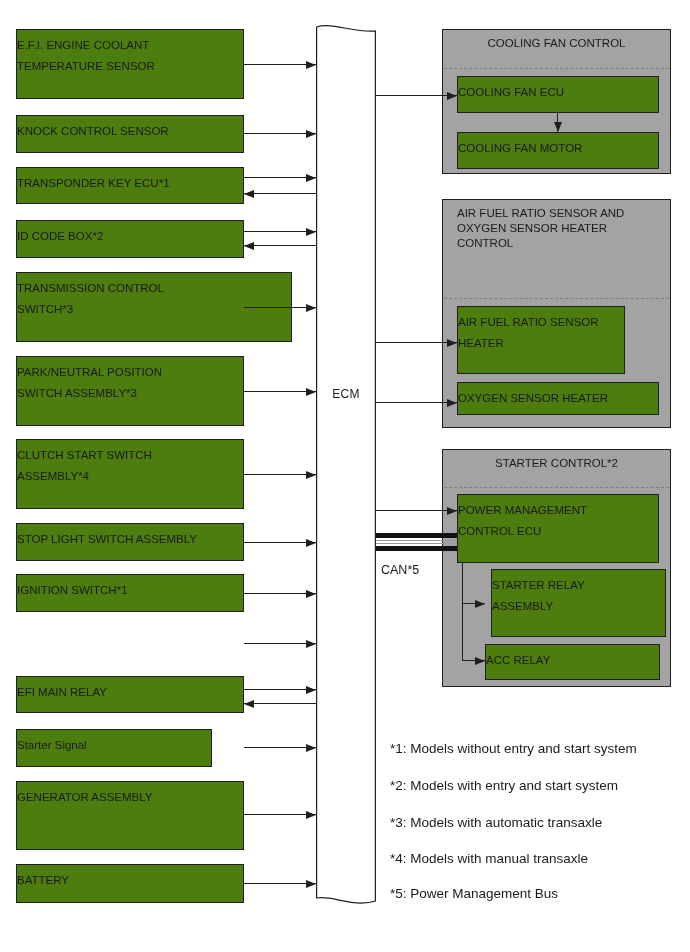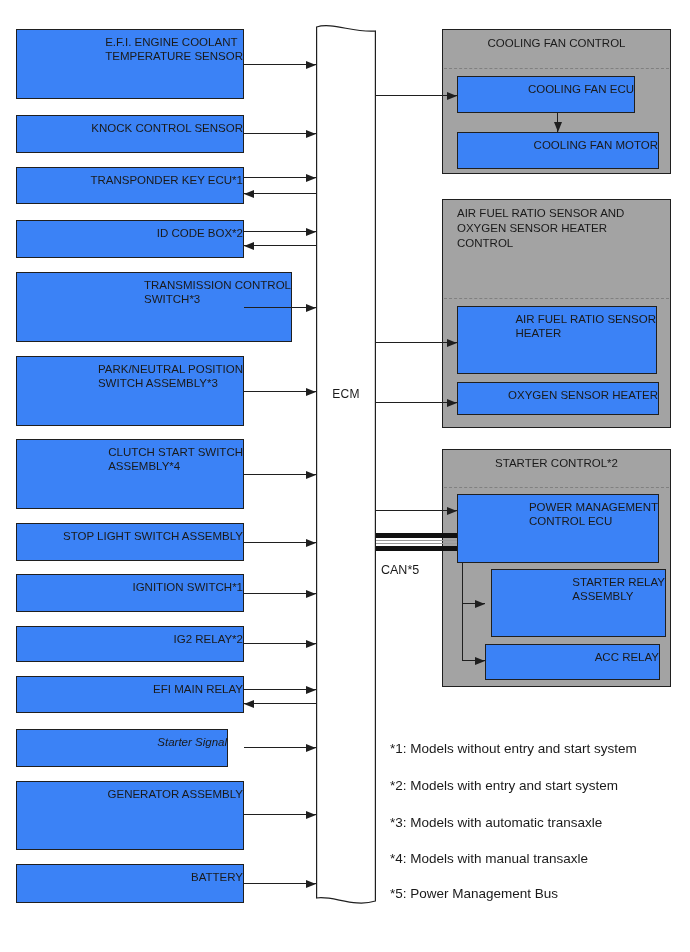--- a/index.html
+++ b/index.html
@@ -1,23 +1,23 @@
 <!DOCTYPE html>
 <html><head>
 <meta charset="utf-8">
 <style>
   html,body { margin:0; padding:0; background:#ffffff; }
   .stage {
     position:relative; width:690px; height:952px; background:#ffffff;
     font-family:"Liberation Sans", sans-serif; color:#1a1a1a; overflow:hidden;
   }
   .nbox {
-    position:absolute; border:1px solid #1f1f1f; background:#3b82f6;
-    box-sizing:border-box; display:flex; justify-content:flex-end;
-    font-size:11.5px; line-height:14px; padding-top:5px;
+    position:absolute; border:1px solid #1f1f1f; background:#4d7c0f;
+    box-sizing:border-box; display:flex; justify-content:flex-start;
+    font-size:11.5px; line-height:21px; padding-top:5px;
   }
   .nbox > span { white-space:pre-line; text-align:left; }
   .group {
     position:absolute; border:1px solid #1f1f1f; background:#a3a3a3;
     box-sizing:border-box; font-size:11.5px; line-height:15px;
   }
   .group-title { position:absolute; left:0; right:0; top:6px; text-align:center; white-space:pre-line; }
   .group-title.align-left { text-align:left; padding-left:14px; }
   .dashline { position:absolute; left:1px; right:1px; border-top:1px dashed #808080; }
   .hline { position:absolute; height:1.2px; background:#1f1f1f; }
@@ -78,27 +78,24 @@
   <div class="nbox" style="left:16px;top:439px;width:228px;height:70px;">
     <span>CLUTCH START SWITCH
 ASSEMBLY*4</span>
   </div>
   <div class="nbox" style="left:16px;top:523px;width:228px;height:38px;">
     <span>STOP LIGHT SWITCH ASSEMBLY</span>
   </div>
   <div class="nbox" style="left:16px;top:574px;width:228px;height:38px;">
     <span>IGNITION SWITCH*1</span>
   </div>
-  <div class="nbox" style="left:16px;top:626px;width:228px;height:36px;">
-    <span>IG2 RELAY*2</span>
-  </div>
   <div class="nbox" style="left:16px;top:676px;width:228px;height:37px;">
     <span>EFI MAIN RELAY</span>
   </div>
-  <div class="nbox" style="left:16px;top:729px;width:212px;height:38px;font-style:italic;">
+  <div class="nbox" style="left:16px;top:729px;width:196px;height:38px;">
     <span>Starter Signal</span>
   </div>
   <div class="nbox" style="left:16px;top:781px;width:228px;height:69px;">
     <span>GENERATOR ASSEMBLY</span>
   </div>
   <div class="nbox" style="left:16px;top:864px;width:228px;height:39px;">
     <span>BATTERY</span>
   </div>
 
   <div class="hline arrow-e" style="left:244px;top:64px;width:72px;"></div>
@@ -116,36 +113,36 @@
   <div class="hline arrow-e" style="left:244px;top:689px;width:72px;"></div>
   <div class="hline arrow-w" style="left:244px;top:703px;width:72px;"></div>
   <div class="hline arrow-e" style="left:244px;top:747px;width:72px;"></div>
   <div class="hline arrow-e" style="left:244px;top:814px;width:72px;"></div>
   <div class="hline arrow-e" style="left:244px;top:883px;width:72px;"></div>
 
   <div class="group" style="left:442px;top:29px;width:229px;height:145px;">
     <div class="group-title">COOLING FAN CONTROL</div>
     <div class="dashline" style="top:38px;"></div>
   </div>
-  <div class="nbox" style="left:457px;top:76px;width:178px;height:37px;">
+  <div class="nbox" style="left:457px;top:76px;width:202px;height:37px;">
     <span>COOLING FAN ECU</span>
   </div>
   <div class="nbox" style="left:457px;top:132px;width:202px;height:37px;">
     <span>COOLING FAN MOTOR</span>
   </div>
   <div class="hline arrow-e" style="left:376px;top:95px;width:81px;"></div>
   <div class="vline arrow-s" style="left:557px;top:113px;height:19px;"></div>
 
   <div class="group" style="left:442px;top:199px;width:229px;height:229px;">
     <div class="group-title align-left">AIR FUEL RATIO SENSOR AND
 OXYGEN SENSOR HEATER
 CONTROL</div>
     <div class="dashline" style="top:98px;"></div>
   </div>
-  <div class="nbox" style="left:457px;top:306px;width:200px;height:68px;">
+  <div class="nbox" style="left:457px;top:306px;width:168px;height:68px;">
     <span>AIR FUEL RATIO SENSOR
 HEATER</span>
   </div>
   <div class="nbox" style="left:457px;top:382px;width:202px;height:33px;">
     <span>OXYGEN SENSOR HEATER</span>
   </div>
   <div class="hline arrow-e" style="left:376px;top:342px;width:81px;"></div>
   <div class="hline arrow-e" style="left:376px;top:402px;width:81px;"></div>
 
   <div class="group" style="left:442px;top:449px;width:229px;height:238px;">

